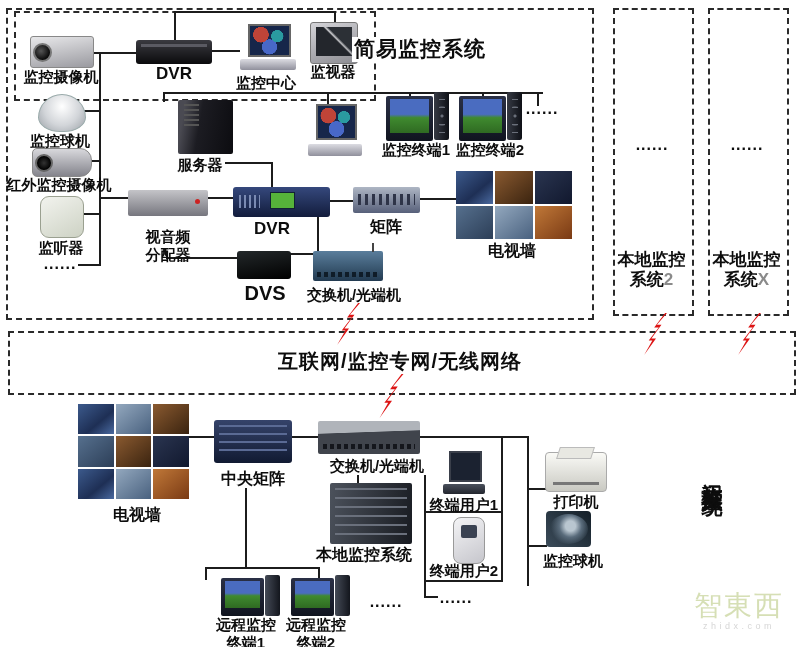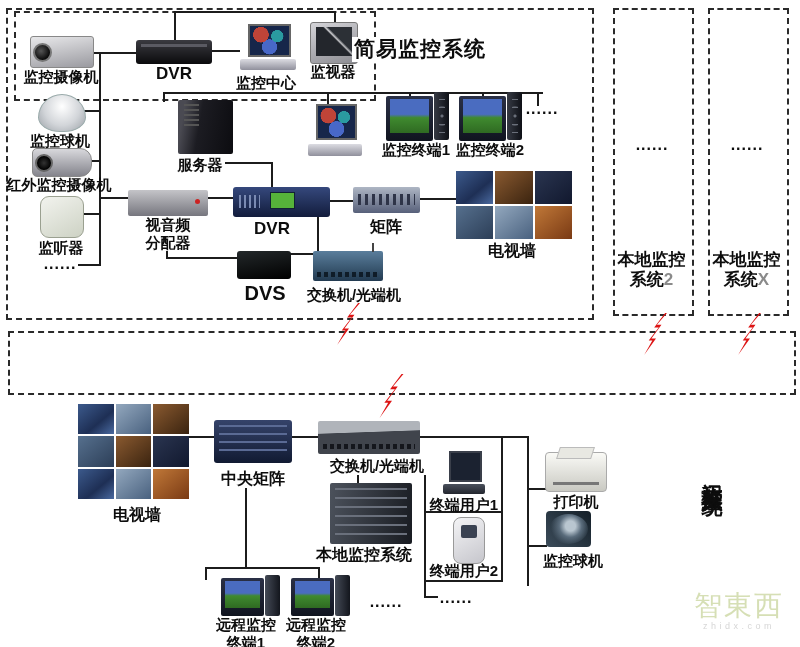--- a/index.html
+++ b/index.html
@@ -273,21 +273,21 @@
   <div class="lb" style="left:142px;top:64px;width:64px;font-size:17px;">DVR</div>
   <div class="lb" style="left:226px;top:74px;width:80px;">监控中心</div>
   <div class="lb" style="left:306px;top:63px;width:54px;">监视器</div>
   <div class="lb big" style="left:352px;top:29px;margin-top:8px;">简易监控系统</div>
 
   <div class="lb" style="left:22px;top:132px;width:76px;">监控球机</div>
   <div class="lb" style="left:0px;top:176px;width:118px;">红外监控摄像机</div>
   <div class="lb" style="left:30px;top:239px;width:62px;">监听器</div>
   <div class="lb dots" style="left:36px;top:255px;width:48px;">......</div>
   <div class="lb" style="left:168px;top:156px;width:64px;">服务器</div>
-  <div class="lb" style="left:136px;top:216px;width:64px;">
+  <div class="lb" style="left:136px;top:228px;width:64px;">
     <span>视音频</span>
     <span>分配器</span>
   </div>
   <div class="lb" style="left:240px;top:219px;width:64px;font-size:17px;">DVR</div>
   <div class="lb" style="left:354px;top:218px;width:64px;font-size:16px;">矩阵</div>
   <div class="lb" style="left:376px;top:141px;width:80px;">监控终端1</div>
   <div class="lb" style="left:450px;top:141px;width:80px;">监控终端2</div>
   <div class="lb dots" style="left:516px;top:100px;width:52px;">......</div>
   <div class="lb" style="left:470px;top:242px;width:84px;font-size:16px;">电视墙</div>
   <div class="lb" style="left:240px;top:282px;width:50px;font-size:20px;">DVS</div>
@@ -297,20 +297,21 @@
   <div class="lb" style="left:613px;top:250px;width:77px;font-size:17px;">
     <span>本地监控</span>
     <span><span style="display:inline;">系统</span><span class="num">2</span></span>
   </div>
   <div class="lb dots" style="left:723px;top:136px;width:48px;">......</div>
   <div class="lb" style="left:708px;top:250px;width:77px;font-size:17px;">
     <span>本地监控</span>
     <span><span style="display:inline;">系统</span><span class="num">X</span></span>
   </div>
 
+  <div class="lb" style="left:8px;top:350px;width:784px;font-size:20px;letter-spacing:1px;">互联网/监控专网/无线网络</div>
 
   <div class="lb" style="left:102px;top:506px;width:70px;font-size:16px;">电视墙</div>
   <div class="lb" style="left:210px;top:470px;width:86px;font-size:16px;">中央矩阵</div>
   <div class="lb" style="left:322px;top:457px;width:110px;background:#fff;">交换机/光端机</div>
   <div class="lb" style="left:316px;top:546px;width:96px;font-size:16px;">本地监控系统</div>
   <div class="lb" style="left:424px;top:496px;width:80px;">终端用户1</div>
   <div class="lb" style="left:424px;top:562px;width:80px;">终端用户2</div>
   <div class="lb" style="left:548px;top:493px;width:56px;">打印机</div>
   <div class="lb" style="left:538px;top:552px;width:70px;">监控球机</div>
   <div class="lb" style="left:206px;top:616px;width:80px;">

